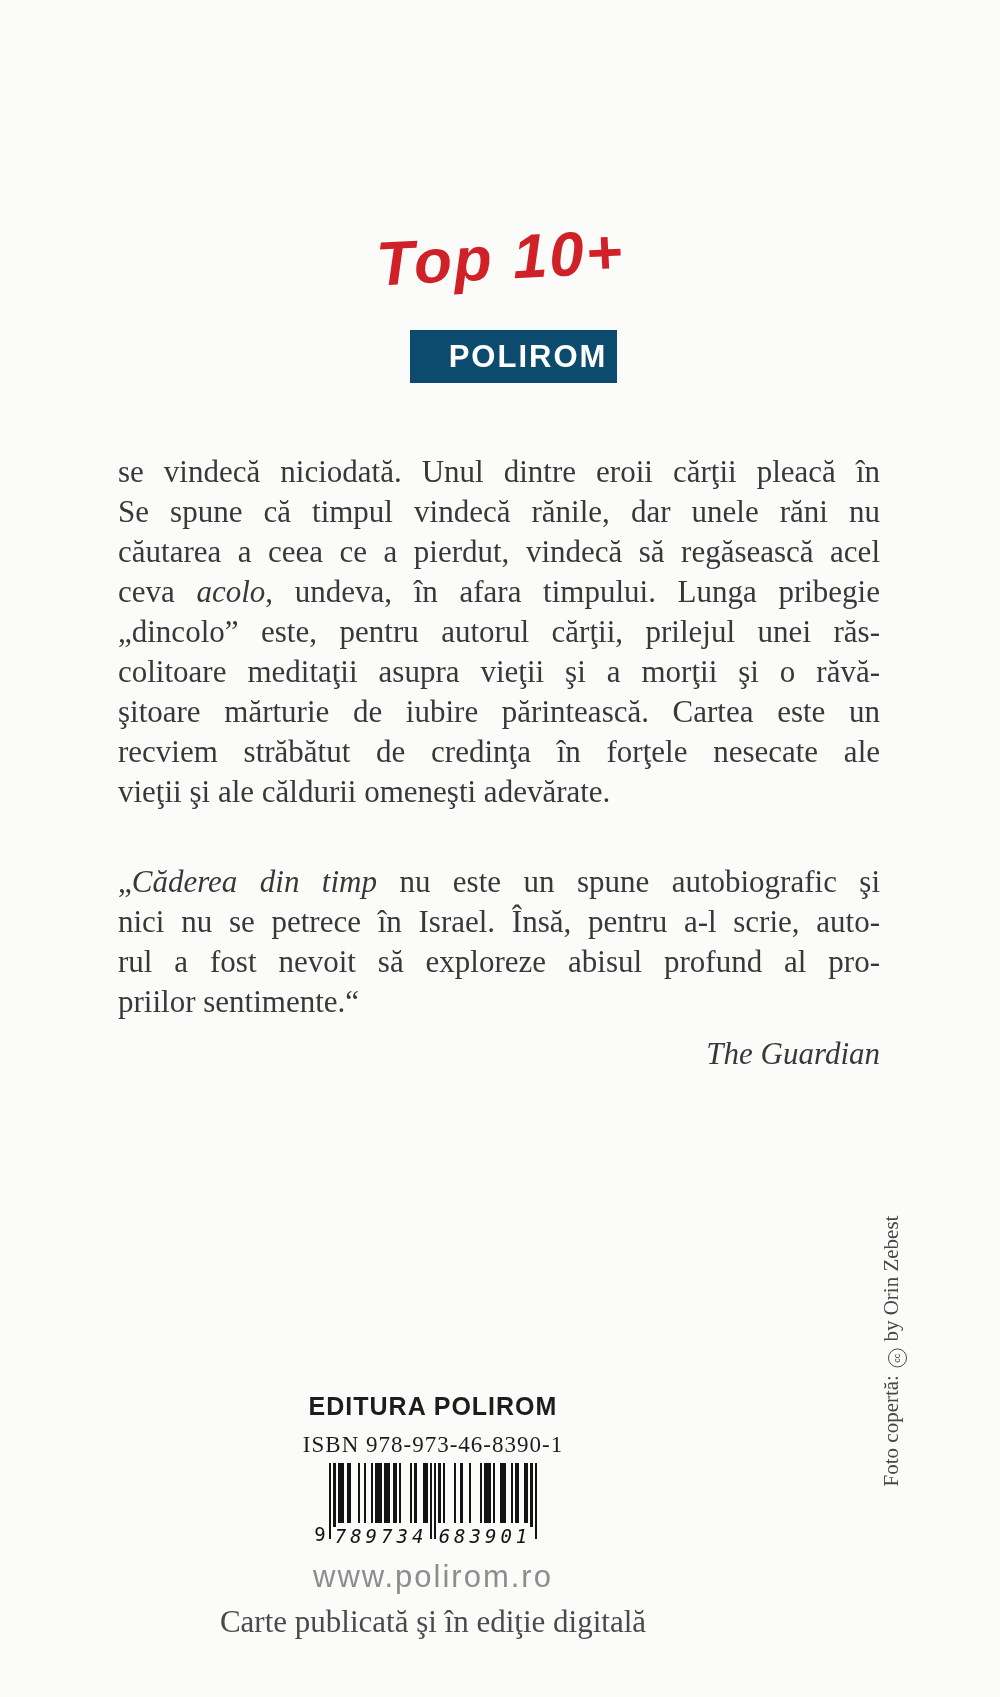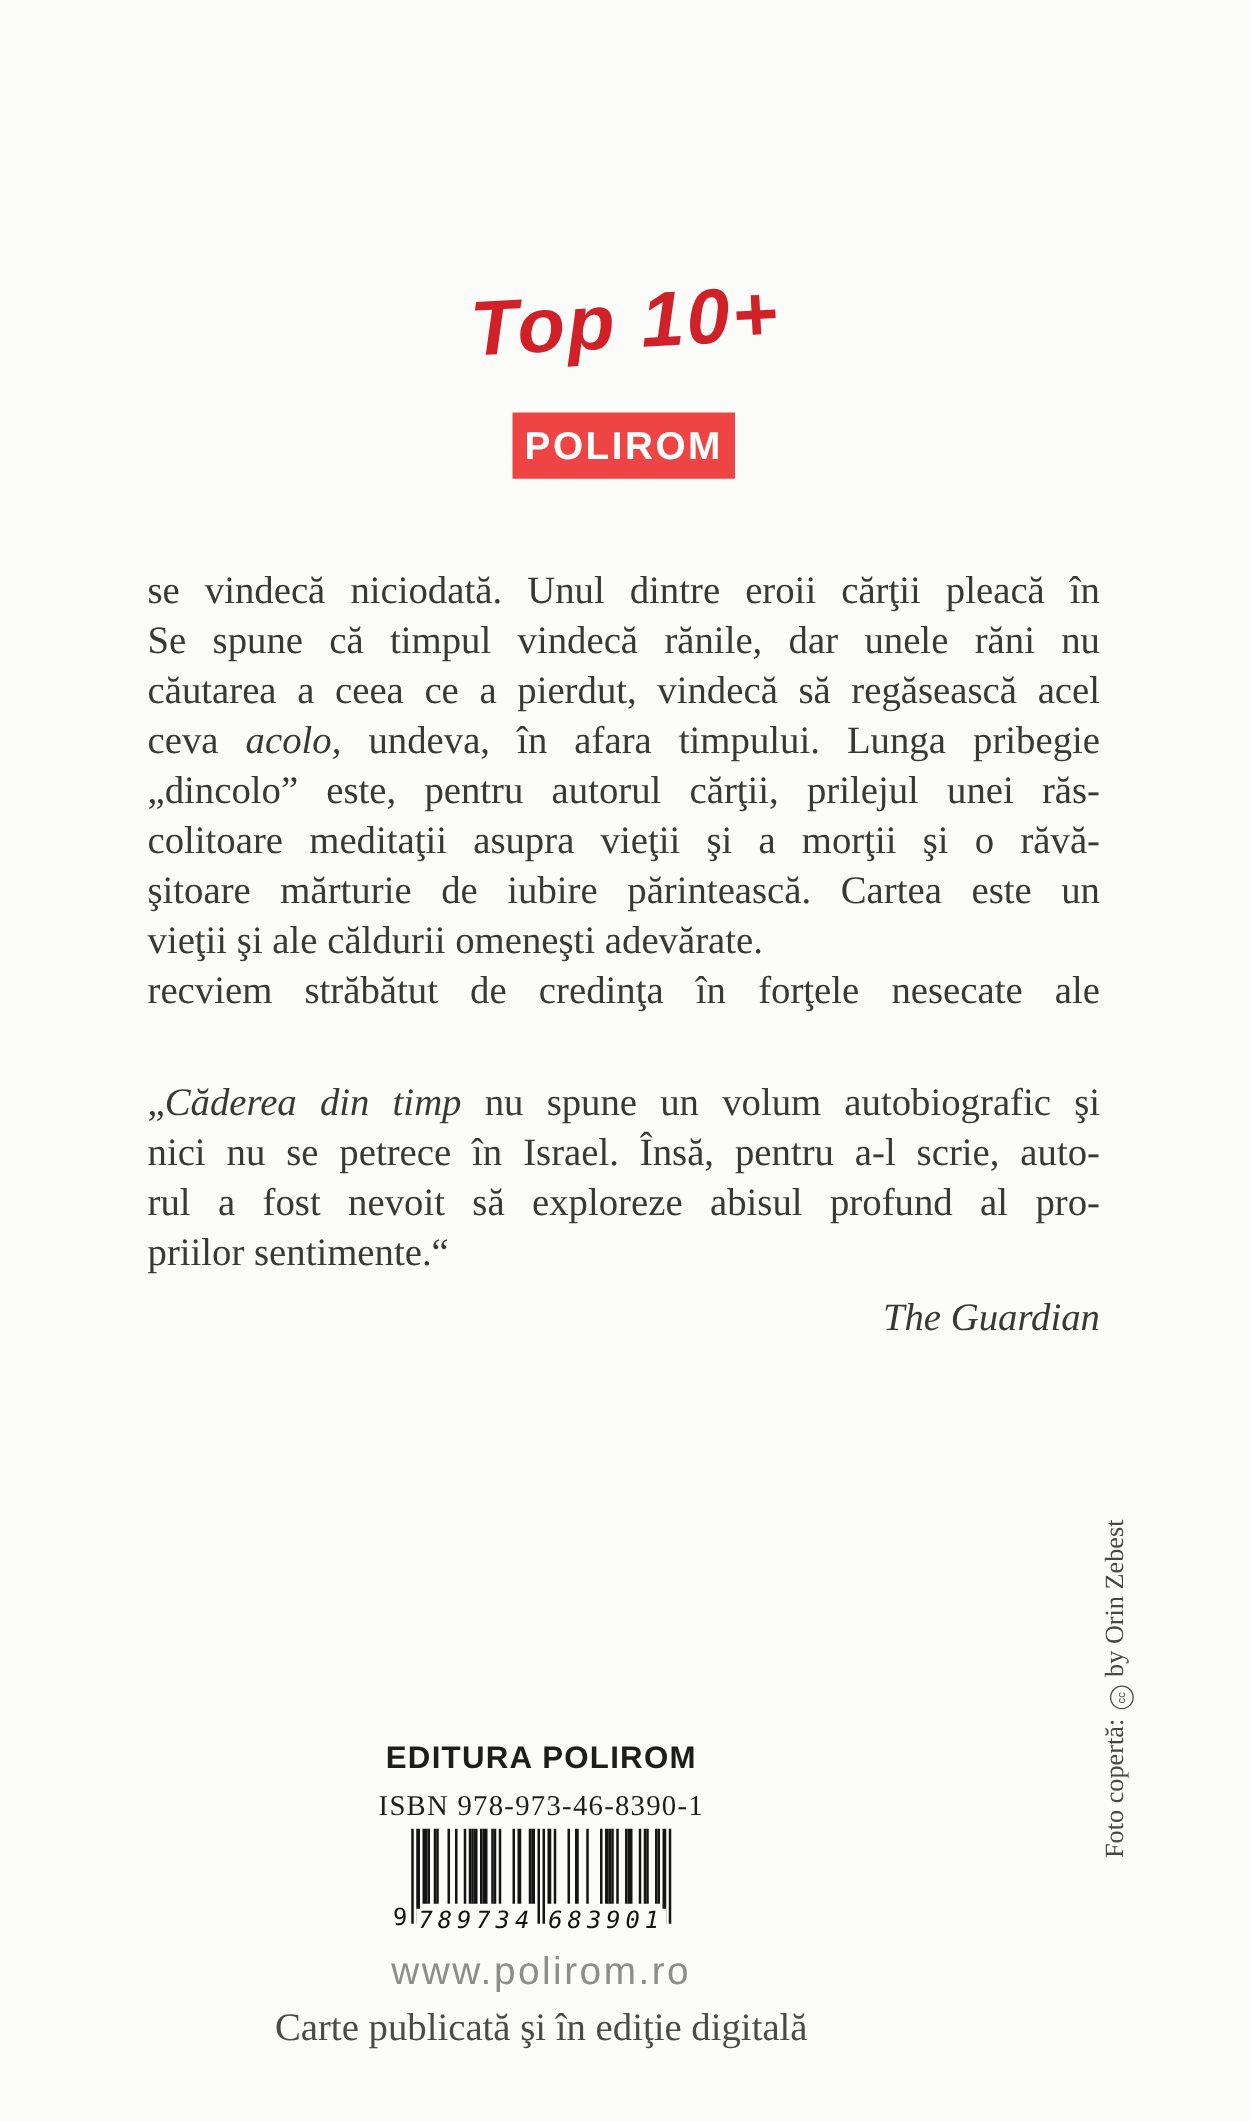--- a/index.html
+++ b/index.html
@@ -113,39 +113,39 @@
     letter-spacing:0;
   }
 </style>
 </head>
 <body>
 
 <div class="page">
 
   <div class="top10-script" style="color: rgb(207, 33, 39);">Top 10+</div>
 
-  <div class="polirom-box" style="background: #ef4444;">
+  <div class="polirom-box" style="background: #0c4a6e; padding-left: 29px;">
     <span>POLIROM</span>
   </div>
 
   <div class="blurb" id="blurb">
 
   <div class="para">
         <div class="line"><span>se vindecă niciodată. Unul dintre eroii cărţii pleacă în</span></div>
         <div class="line"><span>Se spune că timpul vindecă rănile, dar unele răni nu</span></div>
         <div class="line"><span>căutarea a ceea ce a pierdut, vindecă să regăsească acel</span></div>
         <div class="line"><span>ceva </span><em>acolo</em><span>, undeva, în afara timpului. Lunga pribegie</span></div>
         <div class="line"><span>„dincolo” este, pentru autorul cărţii, prilejul unei răs-</span></div>
         <div class="line"><span>colitoare meditaţii asupra vieţii şi a morţii şi o răvă-</span></div>
         <div class="line"><span>şitoare mărturie de iubire părintească. Cartea este un</span></div>
+        <div class="line"><span>recviem străbătut de credinţa în forţele nesecate ale</span></div>
         <div class="line lastline"><span>vieţii şi ale căldurii omeneşti adevărate.</span></div>
-        <div class="line"><span>recviem străbătut de credinţa în forţele nesecate ale</span></div>
       </div>
       <div class="para">
-        <div class="line"><span>„</span><em>Căderea din timp</em><span> nu spune un volum autobiografic şi</span></div>
+        <div class="line"><span>„</span><em>Căderea din timp</em><span> nu este un spune autobiografic şi</span></div>
         <div class="line"><span>nici nu se petrece în Israel. Însă, pentru a-l scrie, auto-</span></div>
         <div class="line"><span>rul a fost nevoit să exploreze abisul profund al pro-</span></div>
         <div class="line lastline"><span>priilor sentimente.“</span></div>
       </div>
       <div class="attribution">The Guardian</div>
     </div>
 
   <div class="footer">
     <div class="publisher">EDITURA POLIROM</div>
     <div class="isbn">ISBN 978-973-46-8390-1</div>

